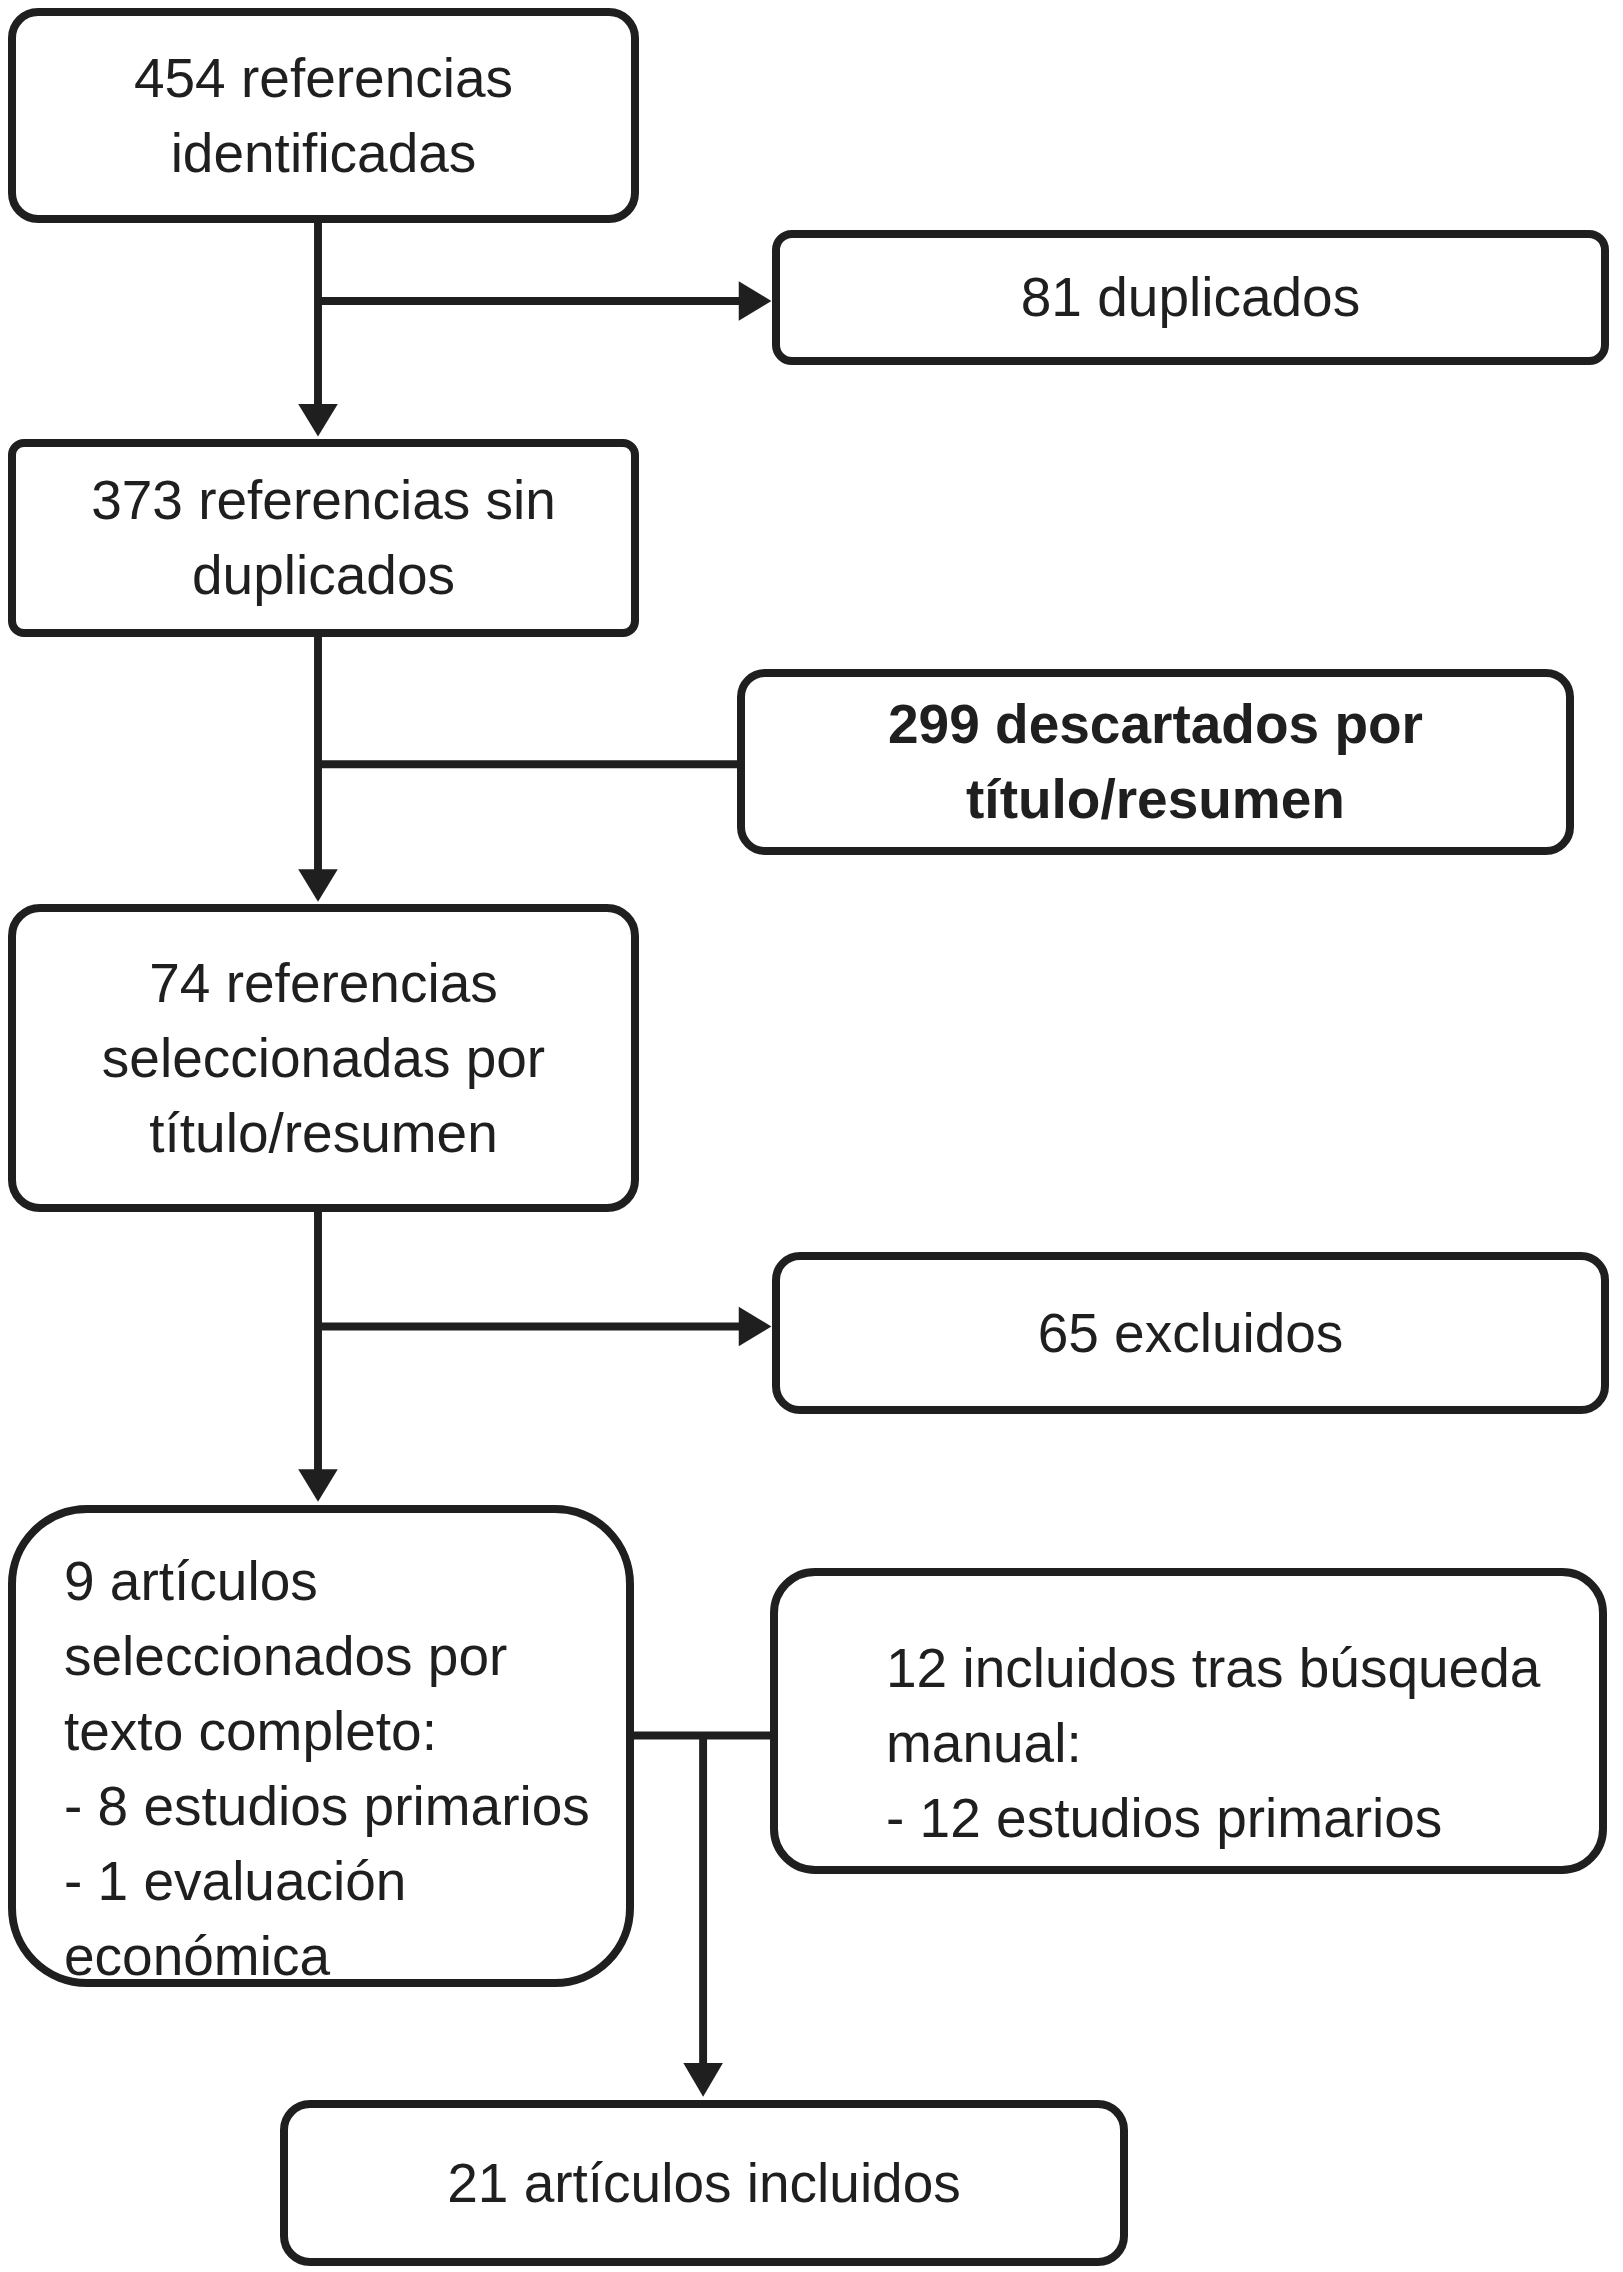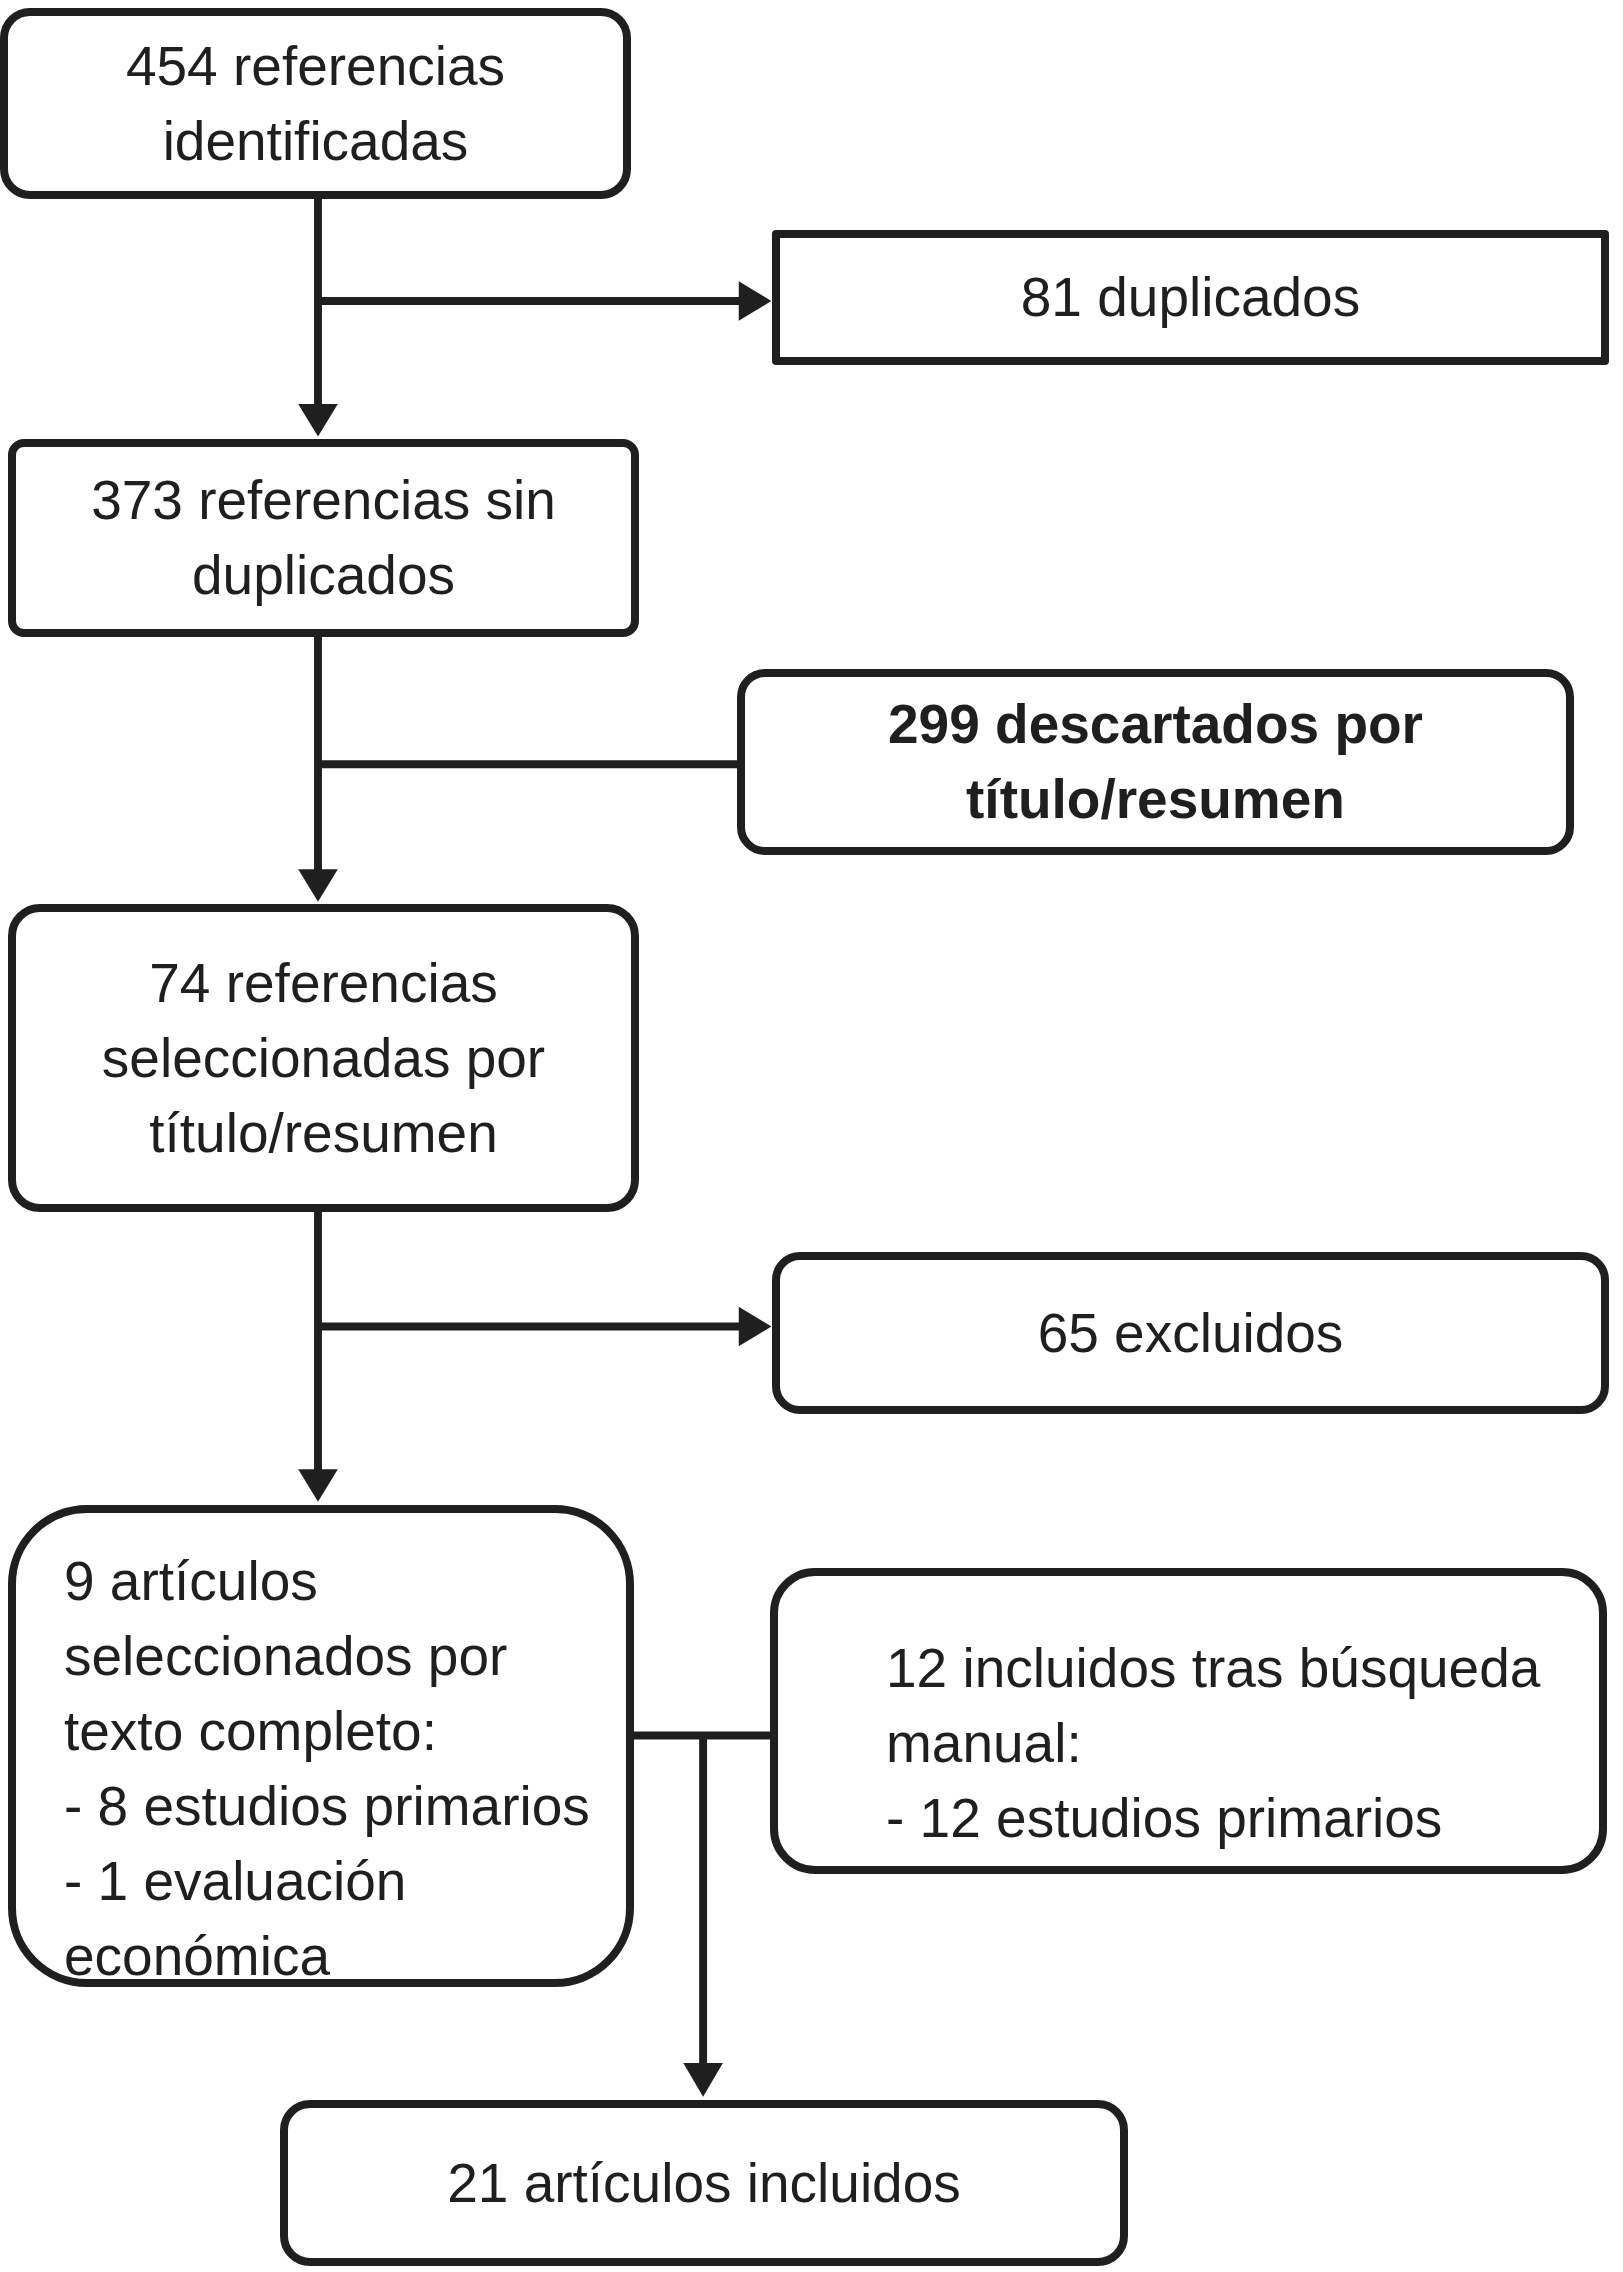--- a/index.html
+++ b/index.html
@@ -47,22 +47,22 @@
     color:var(--text);
   }
   .node.align-left{
     justify-content:flex-start;
   }
   .node.align-left .box-text{
     text-align:left;
     margin-top:45px;
   }
   
-  .n-identified       {left:0;   top:8px;    width:631px; height:191px; border-radius:30px;}
-  .n-duplicates       {left:772px; top:230px;  width:837px; height:135px; border-radius:4px;}
+  .n-identified       {left:8px;   top:8px;    width:631px; height:215px; border-radius:30px;}
+  .n-duplicates       {left:772px; top:230px;  width:837px; height:135px; border-radius:20px;}
   .n-no-duplicates    {left:8px;   top:439px;  width:631px; height:198px; border-radius:16px;}
   .n-discarded        {left:737px; top:669px;  width:837px; height:186px; border-radius:28px;font-weight:bold;}
   .n-selected-title   {left:8px;   top:904px;  width:631px; height:308px; border-radius:32px;}
   .n-excluded         {left:772px; top:1252px; width:837px; height:162px; border-radius:28px;}
   .n-fulltext         {left:8px;   top:1505px; width:626px; height:482px; border-radius:79px; padding-left:48px;}
   .n-manual           {left:770px; top:1568px; width:837px; height:306px; border-radius:45px; padding-left:108px;}
   .n-included         {left:280px; top:2100px; width:848px; height:166px; border-radius:30px;}
 </style>
 </head>
 <body>

